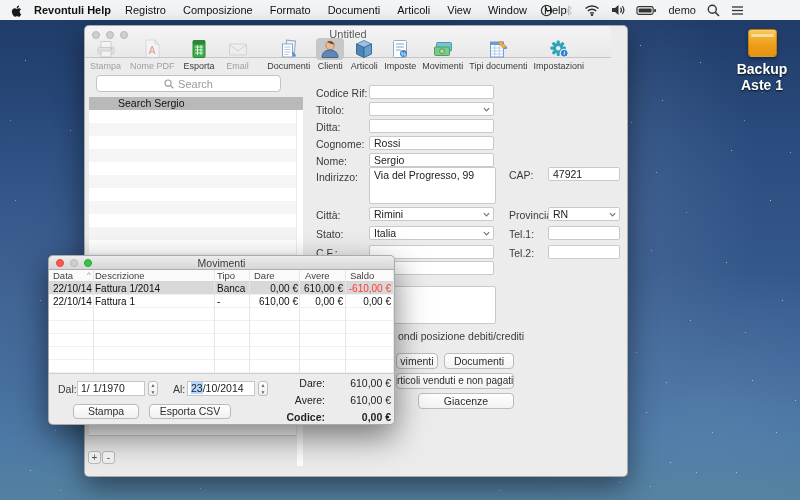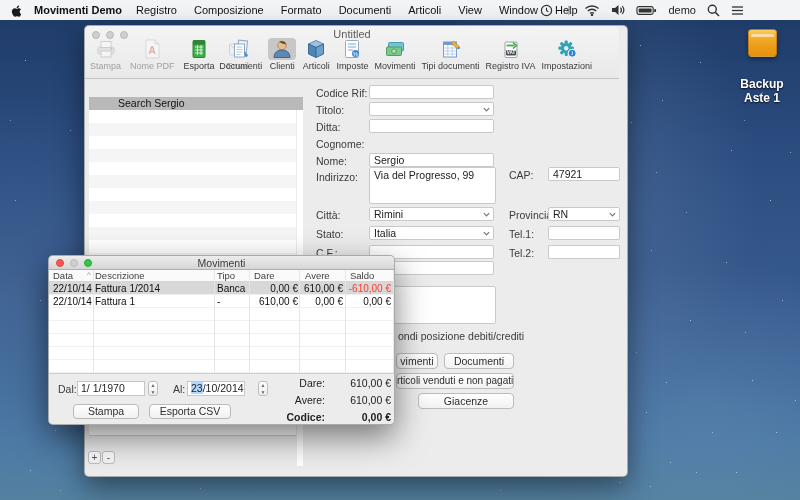--- a/index.html
+++ b/index.html
@@ -39,29 +39,29 @@
   #mb-status .mb-user { font-size:11px; }
   .mbicon { display:flex; align-items:center; }
 
   
   #drive { position:absolute; left:726px; top:29px; width:72px; text-align:center; z-index:5; }
   .drive-body { width:29px; height:28px; margin:0 auto; border-radius:4px;
     background:linear-gradient(180deg,#fcd065 0%,#f5b233 22%,#ec9d18 60%,#e59312 100%);
     border:1px solid rgba(120,70,0,.35); box-shadow:0 2px 4px rgba(0,0,0,.4); position:relative; }
   .drive-body::after { content:""; position:absolute; left:2px; right:2px; top:4px; height:3px; border-radius:2px;
     background:rgba(255,255,255,.55); }
-  .drive-label { margin-top:20px; font-size:12px; font-weight:bold; color:#fff; text-shadow:0 1px 2px rgba(0,0,0,.85); }
+  .drive-label { margin-top:4px; font-size:14px; font-weight:bold; color:#fff; text-shadow:0 1px 2px rgba(0,0,0,.85); }
 
   
   .window { position:absolute; background:#ececec; border:1px solid rgba(0,0,0,.28); border-radius:5px; }
   #main-window { left:84px; top:25px; width:544px; height:452px; z-index:20; box-shadow:0 10px 28px rgba(0,0,0,.45); }
   #mov-window  { left:48px; top:255px; width:347px; height:170px; z-index:30; box-shadow:0 12px 32px rgba(0,0,0,.5); }
 
   
-  #mw-header { position:absolute; left:0; top:0; right:8px; height:53px; border-radius:5px 5px 0 0;
+  #mw-header { position:absolute; left:0; top:0; right:16px; height:32px; border-radius:5px 5px 0 0;
     background:linear-gradient(#f4f4f4,#e9e9e9); border-bottom:1px solid #c6c6c6; }
   .lights { position:absolute; left:7px; top:5px; display:flex; gap:6px; }
   .light { width:8px; height:8px; border-radius:50%; }
   .light.gray { background:#cfcfcf; border:1px solid #b8b8b8; }
   .light.red { background:#fc5753; border:1px solid #df4744; }
   .light.green { background:#33c748; border:1px solid #27aa35; }
   .win-title { position:absolute; left:0; right:0; top:2px; text-align:center; font-size:11px; color:#5c5c5c; }
   #mw-toolbar-left { position:absolute; left:5px; top:12px; display:flex; gap:9px; }
   #mw-toolbar-right { position:absolute; right:27px; top:12px; display:flex; gap:6px; }
   .tb-item { display:flex; flex-direction:column; align-items:center; cursor:default; }
@@ -141,21 +141,21 @@
 
 <div id="desktop">
   <div class="stars"></div>
 
   <div id="menubar">
     <span class="apple">
       <svg width="12" height="14" viewBox="0 0 13 15">
           <path fill="#1a1a1a" d="M10.8 14.2c-.7.7-1.4.6-2.1.3-.8-.3-1.5-.3-2.3 0-1 .4-1.5.3-2.1-.3C.9 10.9 1.4 5.9 5.2 5.7c.9.1 1.6.6 2.1.6.8-.2 1.5-.7 2.4-.6.9.1 1.7.5 2.2 1.2-2 1.3-1.7 4.1.3 4.9-.4 1-.9 1.9-1.4 2.4zM7.2 5.6C7.1 4 8.4 2.7 9.9 2.6c.2 1.7-1.5 3.1-2.7 3z"></path>
         </svg>
     </span>
-    <span class="mb-app">Movimenti Demo</span>
+    <span class="mb-app">Revontuli Help</span>
     <div id="menus">
         <span class="menu-item">Registro</span>
         <span class="menu-item">Composizione</span>
         <span class="menu-item">Formato</span>
         <span class="menu-item">Documenti</span>
         <span class="menu-item">Articoli</span>
         <span class="menu-item">View</span>
         <span class="menu-item">Window</span>
         <span class="menu-item">Help</span>
       </div>
@@ -326,49 +326,44 @@
                 <path d="M3.5 10 h13 M3.5 13 h13 M3.5 16 h13 M7.8 7 v12 M12.2 7 v12" stroke="#a9c4e6" stroke-width=".8" fill="none"></path>
                 <path d="M13.5 3 L19 8.5 L17 10.5 L11.5 5 z" fill="#f0b440" stroke="#c88f22"></path>
                 <path d="M17 10.5 l2-2 1.5 1.8 -2.6 1z" fill="#4f8fd0"></path>
               </svg>
             </span>
             <div class="tb-label">Tipi documenti</div>
           </div>
           <div class="tb-item">
             <span class="tb-icon">
               <svg width="22" height="22" viewBox="0 0 22 22">
-                <rect x="5" y="4" width="12" height="15.5" rx="1" fill="#fff" stroke="#9aa2ab"></rect>
-                <path d="M6.5 7.5 h8" stroke="#3fae49" stroke-width="1.8" fill="none"></path>
-                <path d="M13 4.5 l3.5 3 -3.5 3" fill="none" stroke="#3fae49" stroke-width="1.6"></path>
-                <rect x="6" y="12" width="10" height="5.5" rx="1.2" fill="#4b5058"></rect>
-                <text x="11" y="16.3" font-size="4.6" font-weight="bold" fill="#fff" text-anchor="middle" font-family="Liberation Sans,sans-serif">VAT</text>
-              </svg>
-            </span>
-            <div class="tb-label">Registro IVA</div>
-          </div>
-          <div class="tb-item">
-            <span class="tb-icon">
-              <svg width="22" height="22" viewBox="0 0 22 22">
                 <g fill="#2fa3b8">
                   <rect x="8.6" y="2.5" width="3.2" height="15.5" rx="1" transform="rotate(0 10.2 10.2)"></rect>
                   <rect x="8.6" y="2.5" width="3.2" height="15.5" rx="1" transform="rotate(45 10.2 10.2)"></rect>
                   <rect x="8.6" y="2.5" width="3.2" height="15.5" rx="1" transform="rotate(90 10.2 10.2)"></rect>
                   <rect x="8.6" y="2.5" width="3.2" height="15.5" rx="1" transform="rotate(135 10.2 10.2)"></rect>
                   <circle cx="10.2" cy="10.2" r="5"></circle>
                 </g>
                 <circle cx="10.2" cy="10.2" r="2.2" fill="#ececec"></circle>
                 <circle cx="16.2" cy="15.2" r="4" fill="#2f7fd6" stroke="#fff"></circle>
                 <text x="16.2" y="17.3" font-size="5.5" font-weight="bold" font-style="italic" fill="#fff" text-anchor="middle" font-family="Liberation Serif,serif">i</text>
               </svg>
             </span>
             <div class="tb-label">Impostazioni</div>
           </div>
         </div>
     </div>
 
+    <div id="search-field">
+      <svg width="10" height="10" viewBox="0 0 13 13">
+          <circle cx="5.3" cy="5.3" r="4" fill="none" stroke="#9a9a9a" stroke-width="1.5"></circle>
+          <line x1="8.4" y1="8.4" x2="12" y2="12" stroke="#9a9a9a" stroke-width="1.5"></line>
+        </svg>
+      <span>Search</span>
+    </div>
     <div id="clients-table">
       <div id="clients-rows">
         <div id="clients-coldiv"></div>
       <div class="crow sel">
             <span class="c1"></span>
             <span class="c2">Search Sergio</span>
           </div>
           <div class="crow" style="background: rgb(255, 255, 255);"></div>
           <div class="crow" style="background: rgb(245, 245, 245);"></div>
           <div class="crow" style="background: rgb(255, 255, 255);"></div>
@@ -409,20 +404,21 @@
       <span></span>
       <svg class="chev" viewBox="0 0 8 8">
           <path d="M1 2.5 L4 5.5 L7 2.5" fill="none" stroke="#777" stroke-width="1.4"></path>
         </svg>
     </div>
 
     <span class="flabel" style="left:231px;top:95px">Ditta:</span>
     <div class="field" style="left:284px;top:93px;width:125px"></div>
 
     <span class="flabel" style="left:231px;top:112px">Cognome:</span>
+    <div class="field" style="left:284px;top:110px;width:125px">Rossi</div>
 
     <span class="flabel" style="left:231px;top:129px">Nome:</span>
     <div class="field" style="left:284px;top:127px;width:125px">Sergio</div>
 
     <span class="flabel" style="left:231px;top:145px">Indirizzo:</span>
     <div class="tarea" style="left:284px;top:141px;width:127px;height:37px">Via del Progresso, 99</div>
 
     <span class="flabel" style="left:231px;top:183px">Città:</span>
     <div class="field combo" style="left:284px;top:181px;width:125px">
       <span>Rimini</span>
@@ -518,21 +514,21 @@
         <div class="mv-div" style="left:250px"></div>
       <div class="mv-div" style="left:296px"></div>
         <div class="mv-div" style="left:344px"></div>
     </div>
 
     <div id="mv-bottom">
       <span class="flabel" style="left:9px;top:9px">Dal:</span>
       <div class="datefield" style="left:28px;top:7px;width:68px"><span>1/ 1/1970</span></div>
       <div class="stepper" style="left:99px;top:7px">▲<br>▼</div>
       <span class="flabel" style="left:124px;top:9px">Al:</span>
-      <div class="datefield" style="left:138px;top:7px;width:58px"><span class="sel">23</span><span>/10/2014</span></div>
+      <div class="datefield" style="left:138px;top:7px;width:68px"><span class="sel">23</span><span>/10/2014</span></div>
       <div class="stepper" style="left:209px;top:7px">▲<br>▼</div>
 
       <div class="mv-btn" style="left:24px;top:30px;width:66px">Stampa</div>
       <div class="mv-btn" style="left:100px;top:30px;width:82px">Esporta CSV</div>
 
       <div id="mv-totals">
           <div class="totrow" style="top: 3px; left: 0px; right: 0px;">
             <span class="tl">Dare:</span>
             <span class="tv">610,00 €</span>
           </div>

